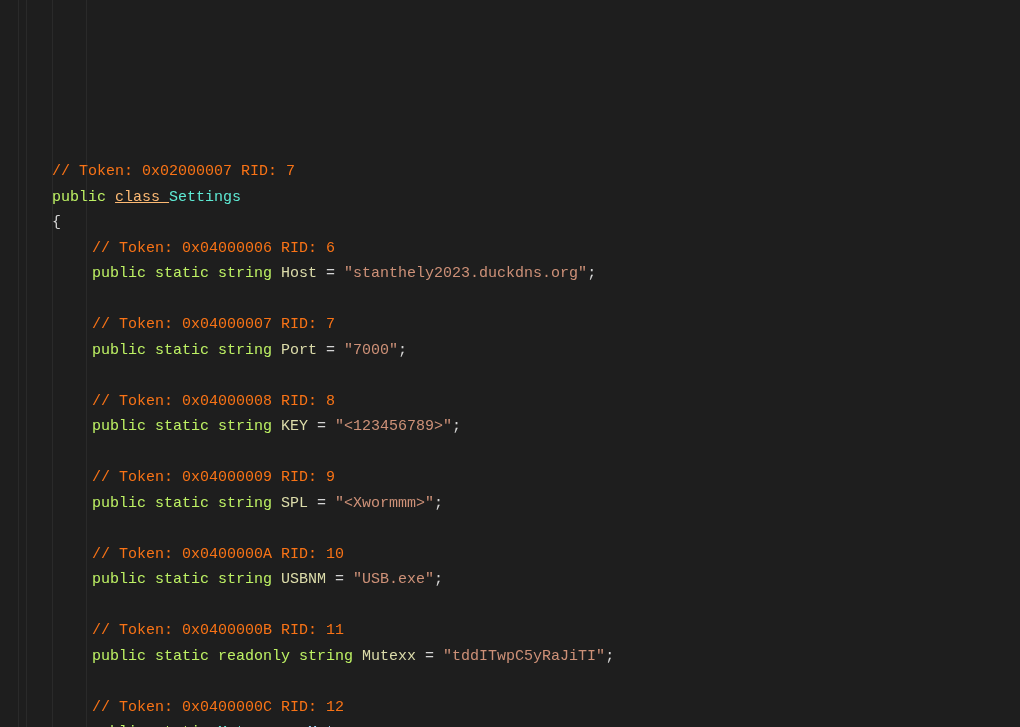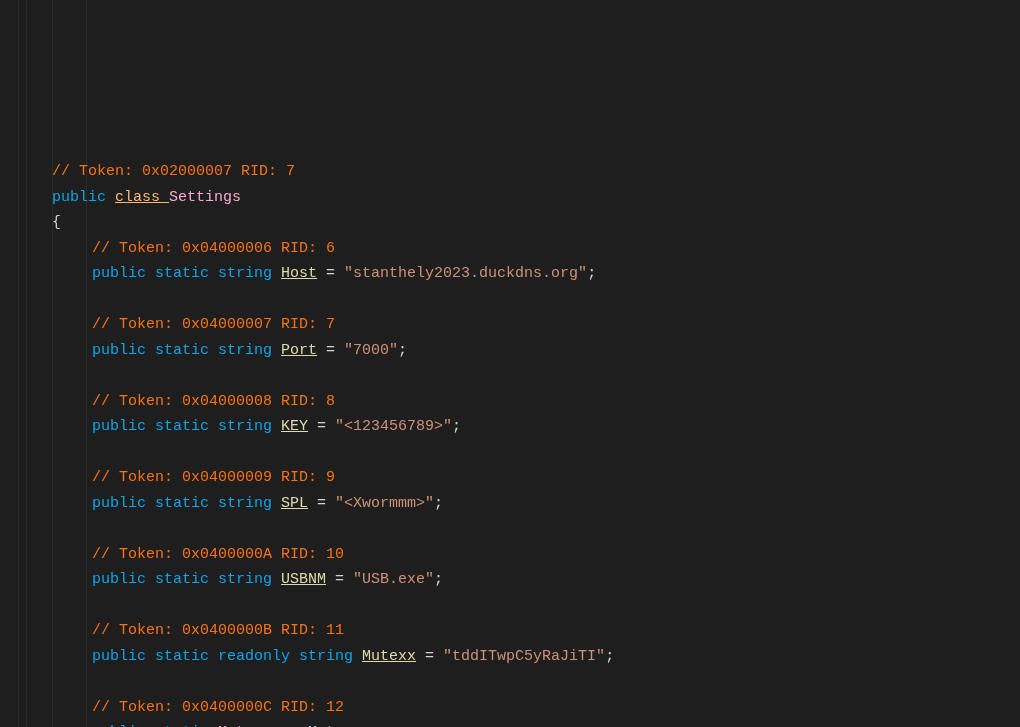--- a/index.html
+++ b/index.html
@@ -2,24 +2,24 @@
 <html><head>
 <meta charset="utf-8">
 <style>
   html,body{margin:0;padding:0;background:#1e1e1e;color:#d4d4d4;font-family:Consolas,'Courier New',monospace;font-size:15px;line-height:1.7;}
   .editor{padding:6px 0 20px 12px;white-space:pre;position:relative;}
   .guide{position:absolute;top:0;bottom:0;width:1px;background:rgba(80,80,80,0.25);}
   .g0{left:18px;} .g1{left:26px;} .g2{left:52px;} .g3{left:86px;}
   pre{margin:0;font-family:inherit;}
   .line{display:block;min-height:1.7em;}
   .comment{color:#f97316;}
-  .kw{color:#0ea5e9;}   
+  .kw{color:#bef264;}   
   .kw2{color:#fdba74;text-decoration:underline;} 
-  .type2{color:#f9a8d4;margin-top:6px;}
-  .ident{color:#dcdcaa;text-decoration:underline;}
+  .type2{color:#5eead4;margin-top:6px;}
+  .ident{color:#dcdcaa;}
   .ident2{color:#9cdcfe;}
   .str{color:#ce9178;}
   .op{color:#d4d4d4;}
   .punc{color:#d4d4d4;}
   .indent1{padding-left:40px;}
   .indent2{padding-left:80px;}
   .brace{color:#d4d4d4;}
 </style>
 </head>
 <body>

